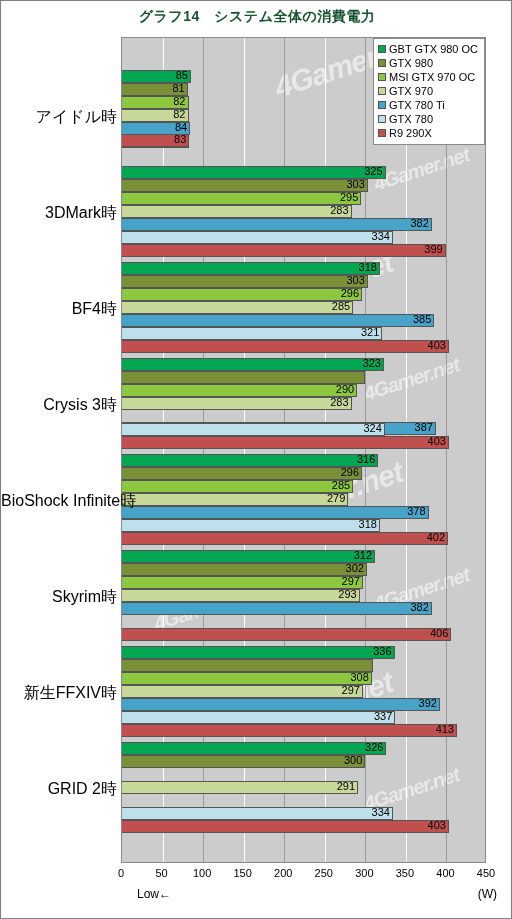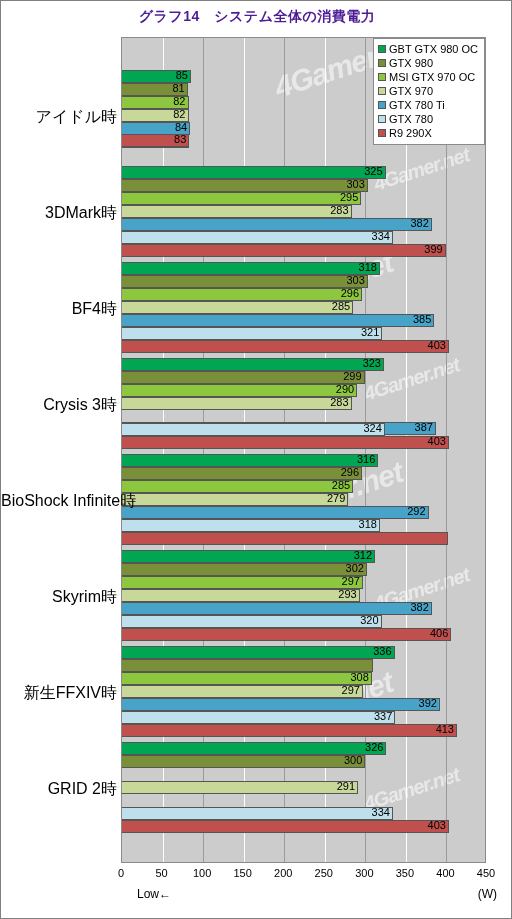--- a/index.html
+++ b/index.html
@@ -18,21 +18,21 @@
   }
 
   
   #chart-title {
     position: absolute;
     left: 0; top: 7px;
     width: 512px;
     text-align: center;
     font-size: 14px;
     font-weight: bold;
-    color: #4c1d95;
+    color: #14532d;
     letter-spacing: 0.5px;
     white-space: pre;
   }
 
   
   #plot-area {
     position: absolute;
     left: 120px;
     top: 36px;
     width: 365px;
@@ -286,21 +286,20 @@
             <div class="bar-value" style="left: 0px; width: 326.878px;">403</div>
           </div>
         </div>
         <div class="bar-group" style="top: 319.5px; height: 91px;">
           <div class="bar-row" style="top: 0px; width: 365px;">
             <div class="bar" style="width: 261.989px; background: rgb(0, 166, 81);"></div>
             <div class="bar-value" style="left: 0px; width: 261.989px;">323</div>
           </div>
           <div class="bar-row" style="top: 13px; width: 365px;">
             <div class="bar" style="width: 242.522px; background: rgb(122, 144, 56);"></div>
-            <div class="bar-value" style="left: 0px; width: 242.522px;">299</div>
           </div>
           <div class="bar-row" style="top: 26px; width: 365px;">
             <div class="bar" style="width: 235.222px; background: rgb(141, 198, 63);"></div>
             <div class="bar-value" style="left: 0px; width: 235.222px;">290</div>
           </div>
           <div class="bar-row" style="top: 39px; width: 365px;">
             <div class="bar" style="width: 229.544px; background: rgb(199, 216, 153);"></div>
             <div class="bar-value" style="left: 0px; width: 229.544px;">283</div>
           </div>
           <div class="bar-row" style="top: 64px; width: 365px;">
@@ -328,28 +327,29 @@
           <div class="bar-row" style="top: 26px; width: 365px;">
             <div class="bar" style="width: 231.167px; background: rgb(141, 198, 63);"></div>
             <div class="bar-value" style="left: 0px; width: 231.167px;">285</div>
           </div>
           <div class="bar-row" style="top: 39px; width: 365px;">
             <div class="bar" style="width: 226.3px; background: rgb(199, 216, 153);"></div>
             <div class="bar-value" style="left: 0px; width: 226.3px;">279</div>
           </div>
           <div class="bar-row" style="top: 52px; width: 365px;">
             <div class="bar" style="width: 306.6px; background: rgb(71, 163, 200);"></div>
-            <div class="bar-value" style="left: 0px; width: 306.6px;">292</div>
+            <div class="bar-value" style="left: 0px; width: 306.6px;">378</div>
           </div>
           <div class="bar-row" style="top: 65px; width: 365px;">
             <div class="bar" style="width: 257.933px; background: rgb(189, 224, 236);"></div>
             <div class="bar-value" style="left: 0px; width: 257.933px;">318</div>
           </div>
           <div class="bar-row" style="top: 78px; width: 365px;">
             <div class="bar" style="width: 326.067px; background: rgb(192, 80, 77);"></div>
+            <div class="bar-value" style="left: 0px; width: 326.067px;">402</div>
           </div>
         </div>
         <div class="bar-group" style="top: 511.5px; height: 91px;">
           <div class="bar-row" style="top: 0px; width: 365px;">
             <div class="bar" style="width: 253.067px; background: rgb(0, 166, 81);"></div>
             <div class="bar-value" style="left: 0px; width: 253.067px;">312</div>
           </div>
           <div class="bar-row" style="top: 13px; width: 365px;">
             <div class="bar" style="width: 244.956px; background: rgb(122, 144, 56);"></div>
             <div class="bar-value" style="left: 0px; width: 244.956px;">302</div>
@@ -358,24 +358,20 @@
             <div class="bar" style="width: 240.9px; background: rgb(141, 198, 63);"></div>
             <div class="bar-value" style="left: 0px; width: 240.9px;">297</div>
           </div>
           <div class="bar-row" style="top: 39px; width: 365px;">
             <div class="bar" style="width: 237.656px; background: rgb(199, 216, 153);"></div>
             <div class="bar-value" style="left: 0px; width: 237.656px;">293</div>
           </div>
           <div class="bar-row" style="top: 52px; width: 365px;">
             <div class="bar" style="width: 309.844px; background: rgb(71, 163, 200);"></div>
             <div class="bar-value" style="left: 0px; width: 309.844px;">382</div>
-          </div>
-          <div class="bar-row" style="top: 65px; width: 365px;">
-            <div class="bar" style="width: 259.556px; background: rgb(189, 224, 236);"></div>
-            <div class="bar-value" style="left: 0px; width: 259.556px;">320</div>
           </div>
           <div class="bar-row" style="top: 78px; width: 365px;">
             <div class="bar" style="width: 329.311px; background: rgb(192, 80, 77);"></div>
             <div class="bar-value" style="left: 0px; width: 329.311px;">406</div>
           </div>
         </div>
         <div class="bar-group" style="top: 607.5px; height: 91px;">
           <div class="bar-row" style="top: 0px; width: 365px;">
             <div class="bar" style="width: 272.533px; background: rgb(0, 166, 81);"></div>
             <div class="bar-value" style="left: 0px; width: 272.533px;">336</div>

